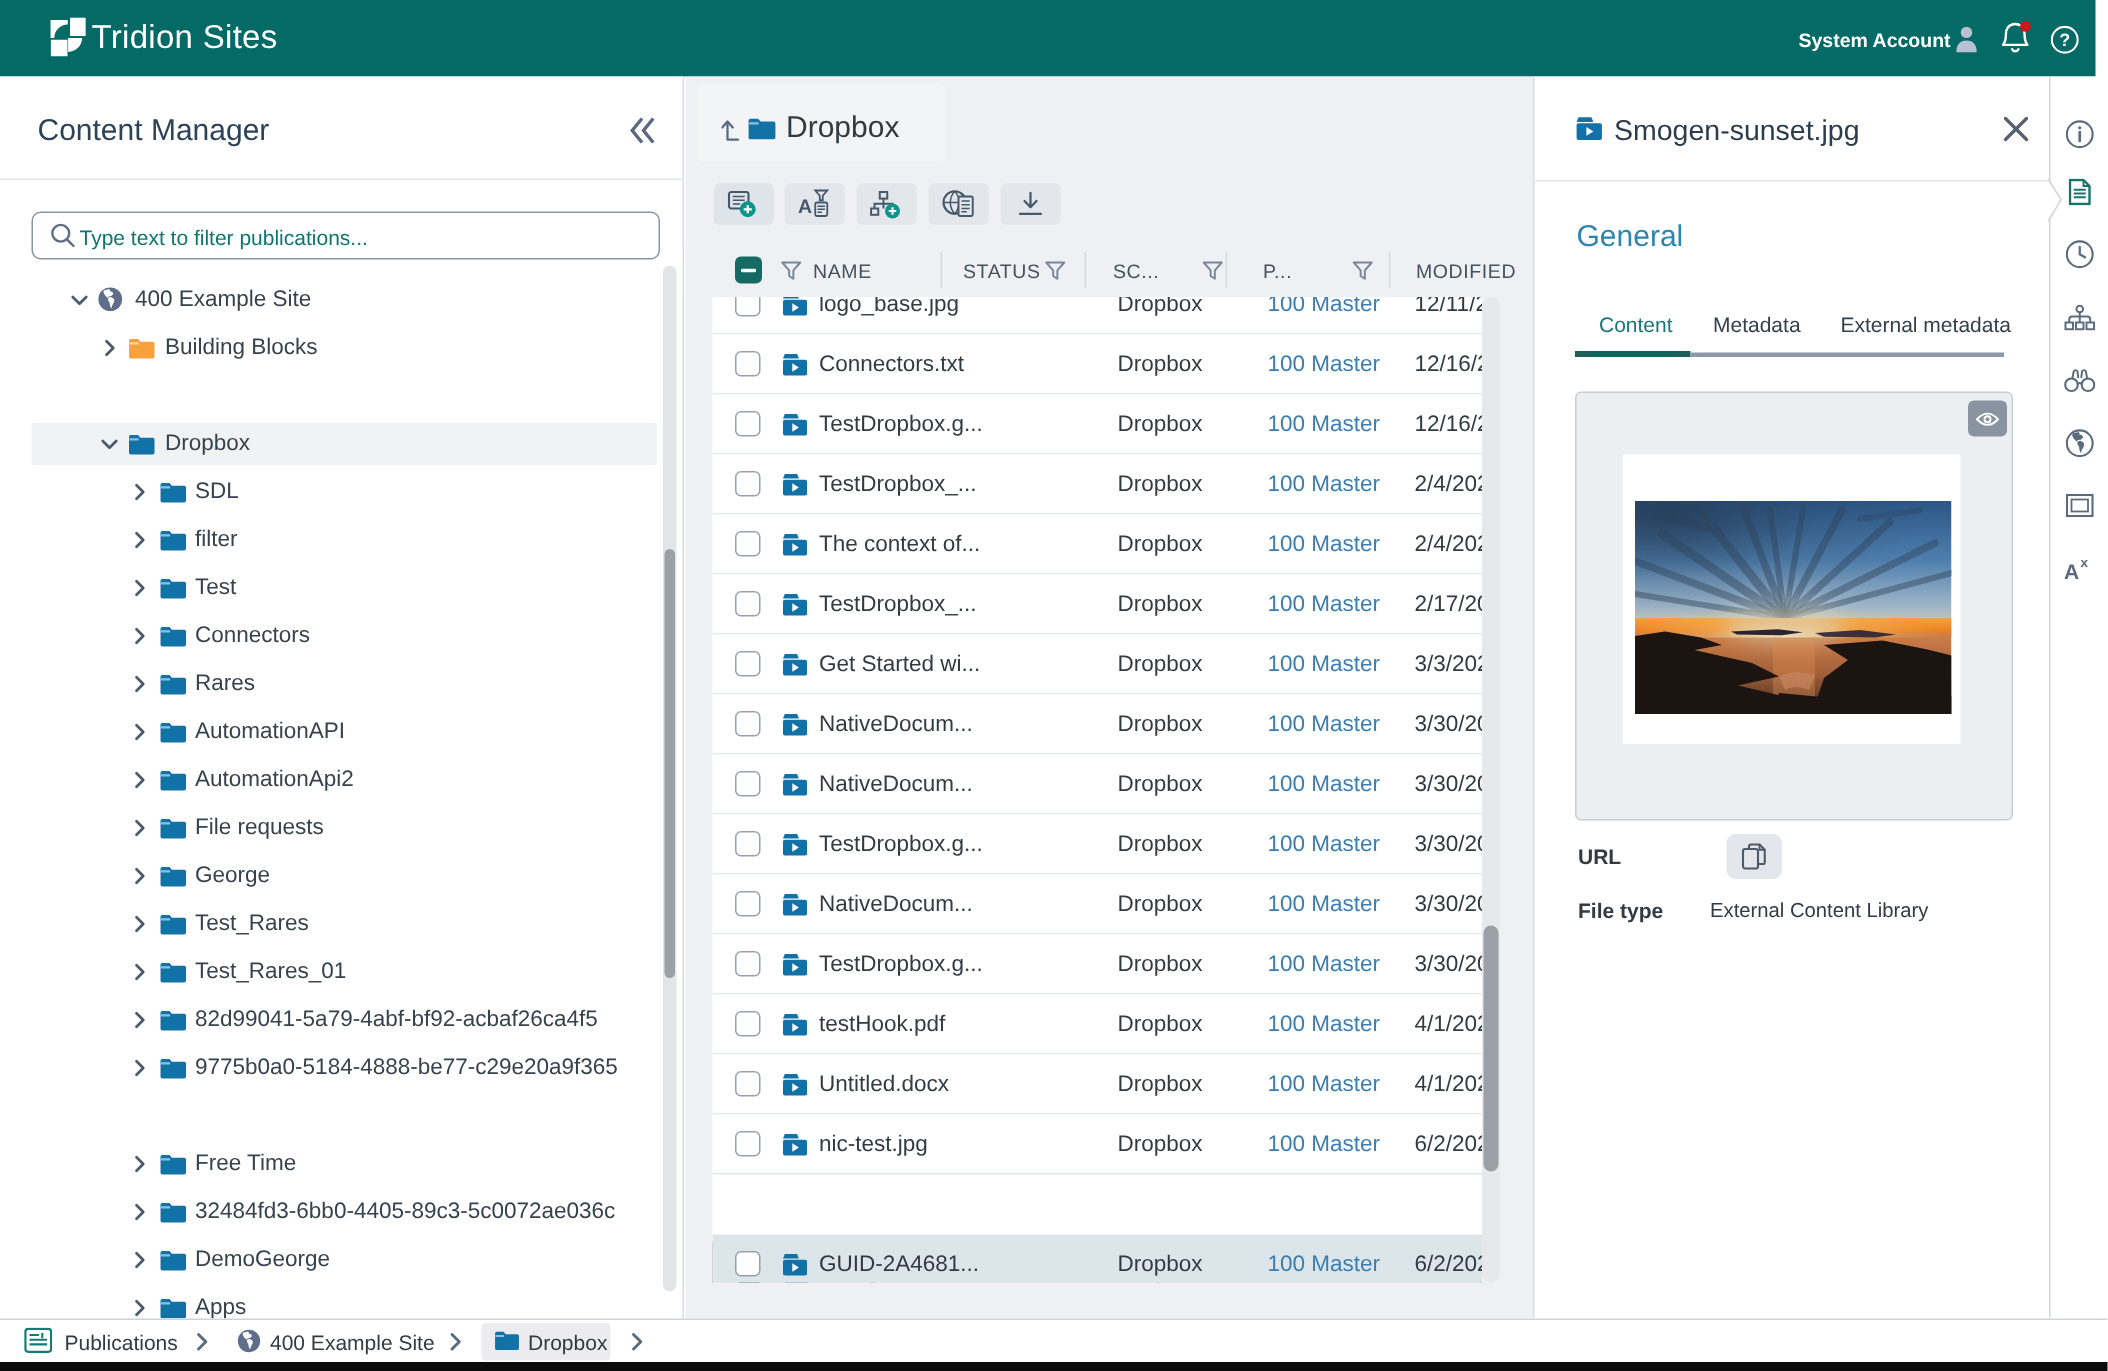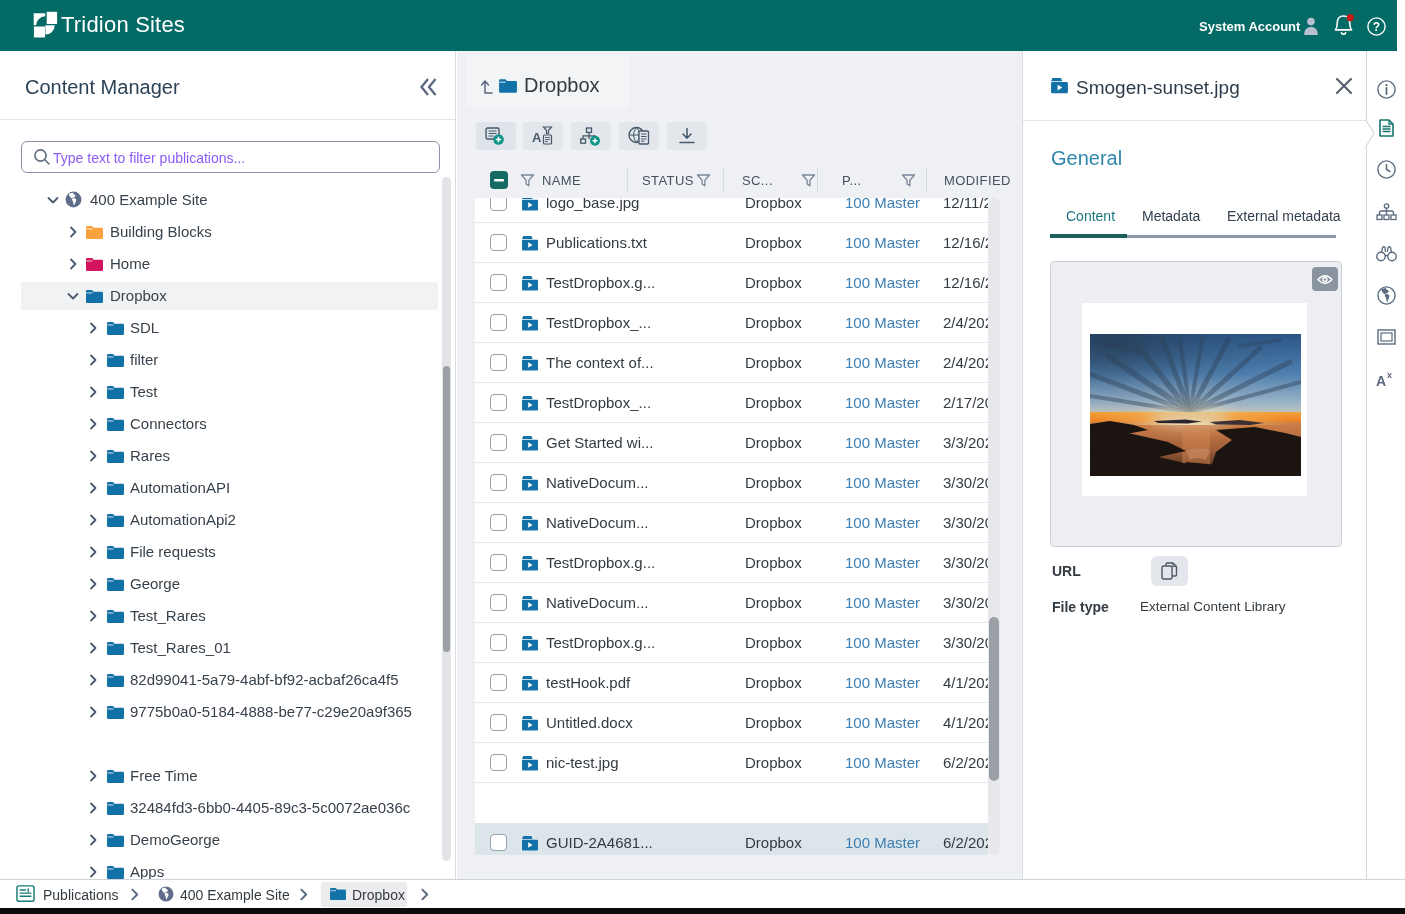--- a/index.html
+++ b/index.html
@@ -5,21 +5,21 @@
 html,body { width:1405px; height:914px; overflow:hidden; font-family:"Liberation Sans",sans-serif; background:#fff; }
 .abs { position:absolute; }
 #topbar { position:absolute; left:0; top:0; width:1397px; height:51px; background:#046a65; }
 #logotext { position:absolute; left:61px; top:12px; color:#fff; font-size:22px; font-weight:400; letter-spacing:0.2px; }
 #sysacct { position:absolute; top:19px; color:#fff; font-size:13px; font-weight:700; }
 #leftpanel { position:absolute; left:0; top:51px; width:456px; height:828px; background:#fff; border-right:1px solid #d9dcdf; overflow:hidden; }
 #cmtitle { position:absolute; left:25px; top:25px; font-size:20px; color:#2c4257; }
 #collapse { position:absolute; left:420px; top:27px; }
 #lefthr { position:absolute; left:0; top:68px; width:456px; height:1px; background:#e4e6e9; }
 #searchbox { position:absolute; left:21px; top:90px; width:419px; height:32px; border:1px solid #8b94a4; border-radius:6px; background:#fff; }
-#searchph { position:absolute; left:53px; top:99px; font-size:14px; color:#8b5cf6; }
+#searchph { position:absolute; left:53px; top:99px; font-size:14px; color:#0f766e; }
 .trow { position:absolute; left:0; width:440px; height:32px; }
 .trow .lbl { position:absolute; top:7px; font-size:15px; color:#38424c; white-space:nowrap; }
 .chev { position:absolute; top:10px; }
 #ltrack { position:absolute; left:442px; top:126px; width:9px; height:684px; background:#e3e4e7; border-radius:5px; }
 #lthumb { position:absolute; left:443px; top:315px; width:7px; height:286px; background:#9aa0a6; border-radius:4px; }
 #midpanel { position:absolute; left:457px; top:51px; width:565px; height:828px; background:#eef0f3; overflow:hidden; }
 #midtitle { position:absolute; left:67px; top:23px; font-size:20px; color:#333b42; }
 .tbtn { position:absolute; top:71px; width:40px; height:28px; background:#e3e6ea; border-radius:4px; }
 #tablebody { position:absolute; left:18px; top:132px; width:513px; height:672px; background:#fff; overflow:hidden; z-index:1; }
 .drow { position:absolute; left:0; width:513px; height:40px; border-bottom:1px solid #e4e7ea; background:#fff; }
@@ -105,30 +105,20 @@
 <div class="trow" style="top:165px">
 <svg class="chev" style="left:67px;top:10px" width="12" height="12" viewBox="0 0 12 12">
         <path d="M4 1.5 L8.5 6 L4 10.5" fill="none" stroke="#4b5a70" stroke-width="1.8" stroke-linecap="round" stroke-linejoin="round"></path>
       </svg>
 <svg class="abs" style="left:85px;top:8px" width="19" height="16" viewBox="0 0 19 16">
         <path d="M1 3.2 Q1 2 2.2 2 L7 2 L8.6 3.8 L16.8 3.8 Q18 3.8 18 5 L18 13.8 Q18 15 16.8 15 L2.2 15 Q1 15 1 13.8 Z" fill="#f9a13c"></path>
         <path d="M1.3 5.6 L7.4 5.6 L7.4 4.2 L1.3 4.2 Z" fill="#fff" opacity="0.55"></path>
       </svg>
 <div class="lbl" style="left:110px">Building Blocks</div>
 </div>
-<div class="trow" style="top:197px">
-<svg class="chev" style="left:67px;top:10px" width="12" height="12" viewBox="0 0 12 12">
-        <path d="M4 1.5 L8.5 6 L4 10.5" fill="none" stroke="#4b5a70" stroke-width="1.8" stroke-linecap="round" stroke-linejoin="round"></path>
-      </svg>
-<svg class="abs" style="left:85px;top:8px" width="19" height="16" viewBox="0 0 19 16">
-        <path d="M1 3.2 Q1 2 2.2 2 L7 2 L8.6 3.8 L16.8 3.8 Q18 3.8 18 5 L18 13.8 Q18 15 16.8 15 L2.2 15 Q1 15 1 13.8 Z" fill="#d4145f"></path>
-        <path d="M1.3 5.6 L7.4 5.6 L7.4 4.2 L1.3 4.2 Z" fill="#fff" opacity="0.55"></path>
-      </svg>
-<div class="lbl" style="left:110px">Home</div>
-</div>
 <div class="trow" style="top:229px">
       <div style="position:absolute;left:21px;top:2px;width:417px;height:28px;background:#f1f2f4;border-radius:2px"></div>
 <svg class="chev" style="left:67px;top:10px" width="12" height="12" viewBox="0 0 12 12">
         <path d="M1.5 4 L6 8.5 L10.5 4" fill="none" stroke="#4b5a70" stroke-width="1.8" stroke-linecap="round" stroke-linejoin="round"></path>
       </svg>
 <svg class="abs" style="left:85px;top:8px" width="19" height="16" viewBox="0 0 19 16">
         <path d="M1 3.2 Q1 2 2.2 2 L7 2 L8.6 3.8 L16.8 3.8 Q18 3.8 18 5 L18 13.8 Q18 15 16.8 15 L2.2 15 Q1 15 1 13.8 Z" fill="#1272a8"></path>
         <path d="M1.3 5.6 L7.4 5.6 L7.4 4.2 L1.3 4.2 Z" fill="#fff" opacity="0.55"></path>
       </svg>
 <div class="lbl" style="left:110px">Dropbox</div>
@@ -364,21 +354,21 @@
 <div class="pb">100 Master</div>
 <div class="dt">12/11/2</div>
 </div>
 <div class="drow" style="top:40px;">
 <div class="cb"></div>
 <svg class="abs" style="left:46px;top:12px" width="18" height="16" viewBox="0 0 18 16">
           <path d="M2.2 1 L10.4 1 L11.6 4 L1 4 Z" fill="#1272a8"></path>
           <rect x="1" y="4.8" width="16" height="10.6" rx="1.2" fill="#1272a8"></rect>
           <path d="M7.2 7.2 L11.6 10 L7.2 12.8 Z" fill="#fff"></path>
         </svg>
-<div class="nm">Publications.txt</div>
+<div class="nm">Connectors.txt</div>
 <div class="sc">Dropbox</div>
 <div class="pb">100 Master</div>
 <div class="dt">12/16/2</div>
 </div>
 <div class="drow" style="top:80px;">
 <div class="cb"></div>
 <svg class="abs" style="left:46px;top:12px" width="18" height="16" viewBox="0 0 18 16">
           <path d="M2.2 1 L10.4 1 L11.6 4 L1 4 Z" fill="#1272a8"></path>
           <rect x="1" y="4.8" width="16" height="10.6" rx="1.2" fill="#1272a8"></rect>
           <path d="M7.2 7.2 L11.6 10 L7.2 12.8 Z" fill="#fff"></path>

